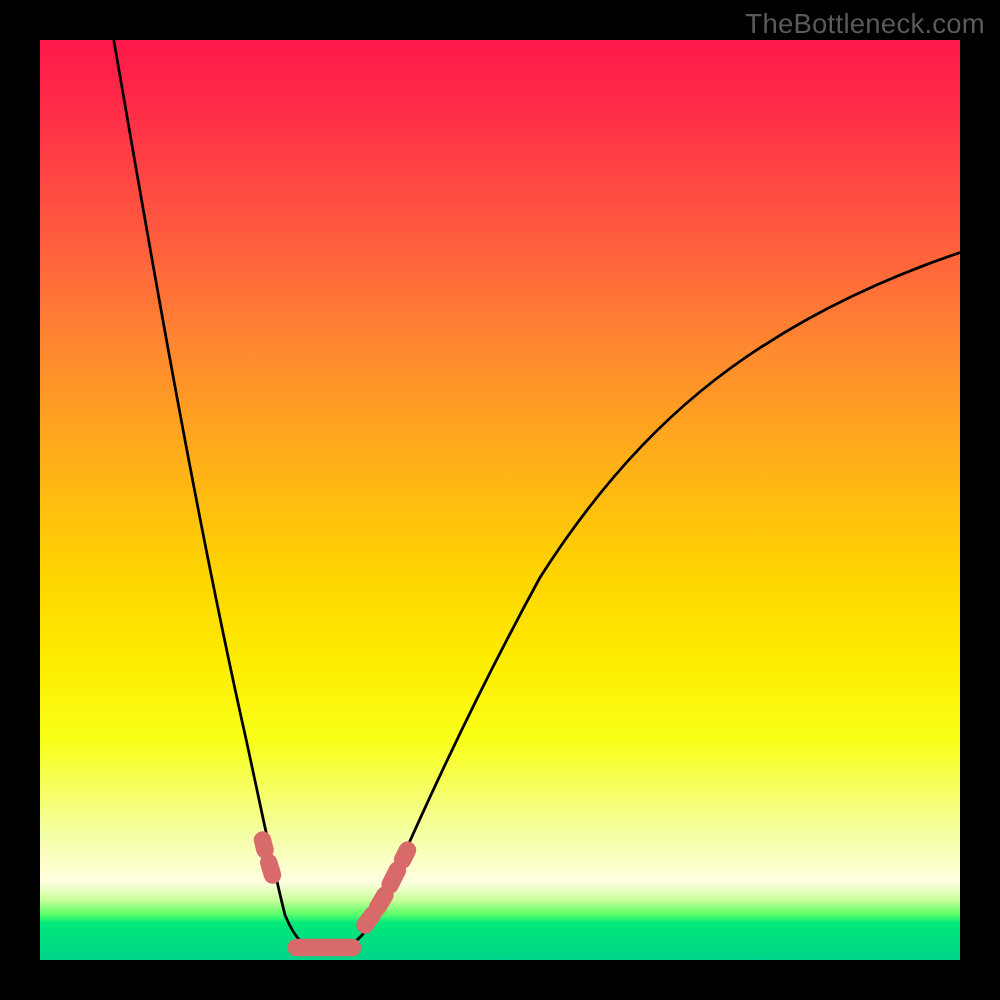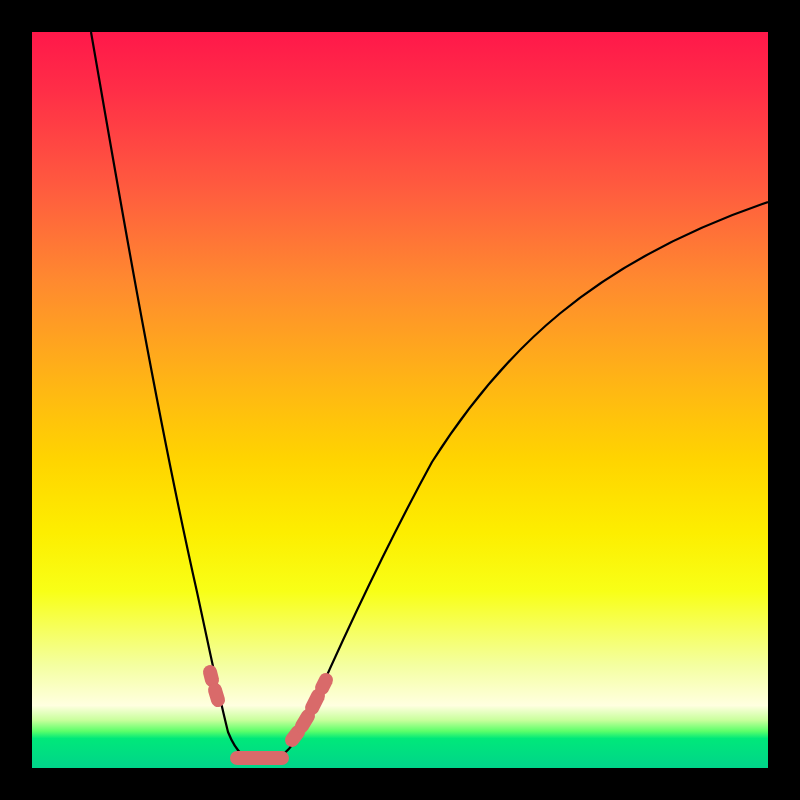--- a/index.html
+++ b/index.html
@@ -55,20 +55,21 @@
     top: 0;
     left: 0;
     width: 736px;
     height: 736px;
   }
 </style>
 </head>
 <body>
 
 <div class="frame">
+  <div class="watermark">TheBottleneck.com</div>
 
   <div class="plot-area">
     <svg class="curves" viewBox="0 0 736 736" preserveAspectRatio="none">
 
       <path fill="none" stroke="#000" stroke-width="2.2" d="M 59 0
                C 80 120, 120 360, 165 560
                C 178 620, 186 660, 196 700
                C 204 720, 214 730, 230 730
                C 246 730, 258 720, 272 695
                C 296 640, 340 540, 400 430

